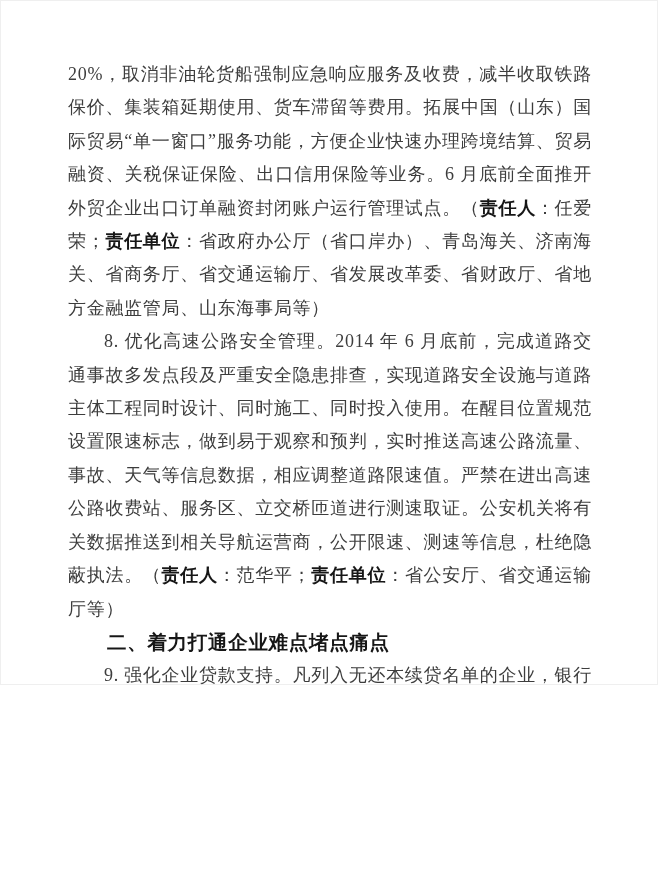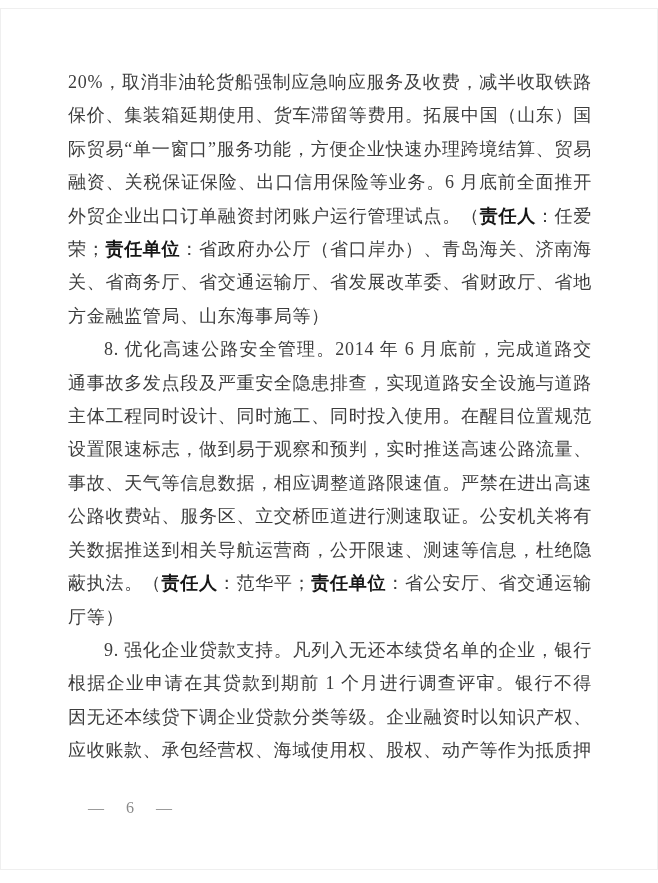--- a/index.html
+++ b/index.html
@@ -3,26 +3,25 @@
 <meta charset="utf-8">
 <style>
   html, body {
     margin: 0;
     padding: 0;
     background: #ffffff;
   }
   .page {
     position: relative;
     width: 658px;
-    height: 862px;
+    height: 685px;
     background: #ffffff;
     box-shadow: inset 0 0 0 1px #efefef;
     overflow: hidden;
     font-family: "Liberation Serif", "DejaVu Serif", serif;
-    margin-top: 8px;
   }
   .doc-body {
     position: absolute;
     left: 68px;
     top: 58px;
     width: 524px;
     color: #3d3d3d;
     font-size: 18px;
     line-height: 33.4px;
     letter-spacing: 0.7px;
@@ -59,18 +58,19 @@
     font-family: "Liberation Serif", "DejaVu Serif", serif;
   }
 </style>
 </head>
 <body>
 
 <div class="page">
   <div class="doc-body" id="doc-body">
       <p class=""><span>20%，取消非油轮货船强制应急响应服务及收费，减半收取铁路保价、集装箱延期使用、货车滞留等费用。拓展中国（山东）国际贸易“单一窗口”服务功能，方便企业快速办理跨境结算、贸易融资、关税保证保险、出口信用保险等业务。6 月底前全面推开外贸企业出口订单融资封闭账户运行管理试点。（</span><span class="bold">责任人</span><span>：任爱荣；</span><span class="bold">责任单位</span><span>：省政府办公厅（省口岸办）、青岛海关、济南海关、省商务厅、省交通运输厅、省发展改革委、省财政厅、省地方金融监管局、山东海事局等）</span></p>
       <p class="indent"><span>8. 优化高速公路安全管理。2014 年 6 月底前，完成道路交通事故多发点段及严重安全隐患排查，实现道路安全设施与道路主体工程同时设计、同时施工、同时投入使用。在醒目位置规范设置限速标志，做到易于观察和预判，实时推送高速公路流量、事故、天气等信息数据，相应调整道路限速值。严禁在进出高速公路收费站、服务区、立交桥匝道进行测速取证。公安机关将有关数据推送到相关导航运营商，公开限速、测速等信息，杜绝隐蔽执法。（</span><span class="bold">责任人</span><span>：范华平；</span><span class="bold">责任单位</span><span>：省公安厅、省交通运输厅等）</span></p>
+      <h2 class="indent heading"><span class="bold">二、着力打通企业难点堵点痛点</span></h2>
       <p class="indent"><span>9. 强化企业贷款支持。凡列入无还本续贷名单的企业，银行根据企业申请在其贷款到期前 1 个月进行调查评审。银行不得因无还本续贷下调企业贷款分类等级。企业融资时以知识产权、应收账款、承包经营权、海域使用权、股权、动产等作为抵质押</span></p>
     </div>
   <div class="footer">
     <span>— 6 —</span>
   </div>
 </div>
 
 </body></html>

